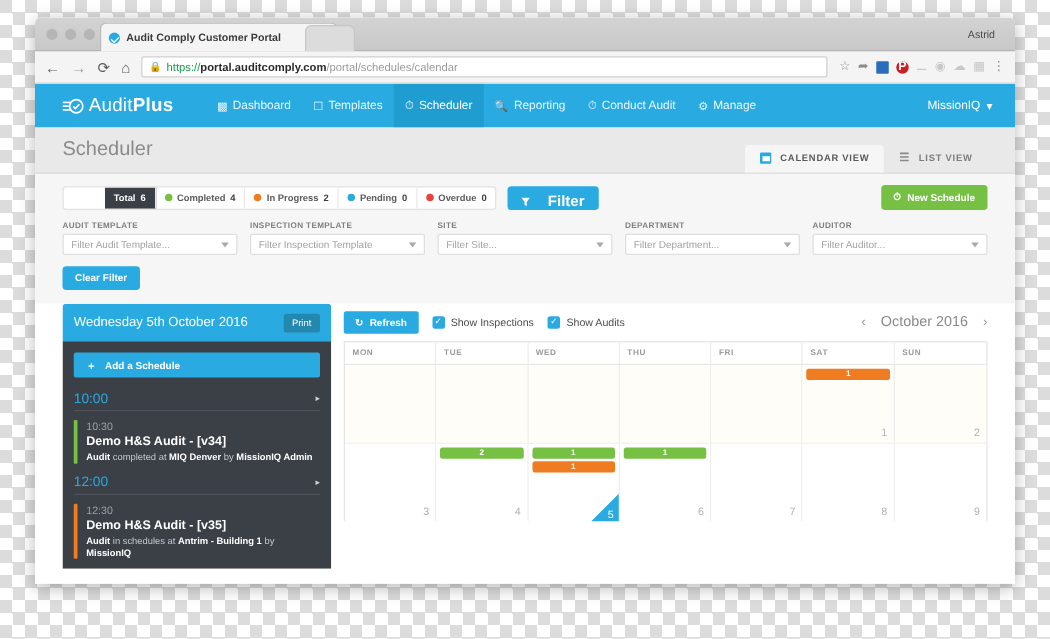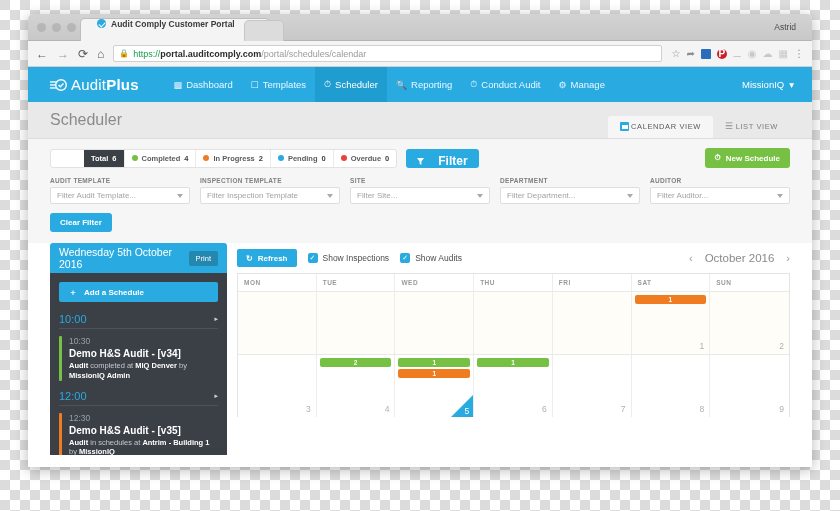--- a/index.html
+++ b/index.html
@@ -32,21 +32,21 @@
     position: relative;
     border-bottom: 1px solid #b4b4b4;
   }
   .traffic-lights { position:absolute; left:9px; top:9px; display:flex; gap:6px; }
   .traffic-lights i { width:9px; height:9px; border-radius:50%; background:#b6b6b6; display:block; }
   #browser-tab {
     position: absolute; left: 52px; top: 4px;
     height: 23px; width: 190px;
     background: #f4f4f4;
     border-radius: 5px 5px 0 0;
-    display: flex; align-items: flex-start; padding: 0 16px;
+    display: flex; align-items: center; padding: 0 6px;
     font-size: 9px; color: #3b3b3b;
     border: 1px solid #bdbdbd; border-bottom: none;
   }
   #browser-tab .favicon {
     width: 9px; height: 9px; border-radius: 50%;
     background: #29abe2; margin-right: 5px; flex: none;
     position: relative;
   }
   #browser-tab .favicon::after {
     content:""; position:absolute; left:2px; top:3px; width:5px; height:3px;
@@ -120,22 +120,22 @@
 
   
   #page-head {
     height: 37px; background: #e9e9e9;
     display: flex; align-items: flex-end; padding: 0 22px;
     position: relative; border-bottom: 1px solid #dcdcdc;
   }
   #page-title { font-size: 16px; color: #8b8b8b; font-weight: 300; padding-bottom: 9px; }
   #view-tabs { margin-left: auto; display: flex; align-items: flex-end; gap: 0; }
   .view-tab {
-    display: flex; align-items: center; gap: 2px;
-    font-size: 7.5px; font-weight: normal; letter-spacing: .6px;
+    display: flex; align-items: center; gap: 7px;
+    font-size: 7.5px; font-weight: bold; letter-spacing: .6px;
     color: #7d7d7d; padding: 6px 12px 7px;
   }
   .view-tab.active { background: #f6f6f6; color: #5a5a5a; border-radius: 3px 3px 0 0; }
   .cal-ic {
     width: 9px; height: 9px; background: #29abe2; border-radius: 1px;
     display:inline-block; position: relative;
   }
   .cal-ic::after { content:""; position:absolute; left:1.5px; top:3px; width:6px; height:4px; background:#fff; }
   .list-ic { color: #8a8a8a; font-size: 9px; }
 
@@ -190,21 +190,21 @@
     margin-top: 9px; display: inline-flex; align-items: center;
     background: #29abe2; color: #fff; font-size: 8px; font-weight: bold;
     border-radius: 3px; padding: 0 10px; height: 19px;
   }
   #filter-zone-pad { height: 11px; }
 
   
   #content { display: flex; gap: 10px; padding: 0 22px; background: #fff; }
 
   
-  #day-panel { width: 177px; flex: none; border-radius: 3px 3px 0 0; overflow: hidden; }
+  #day-panel { width: 215px; flex: none; border-radius: 3px 3px 0 0; overflow: hidden; }
   #day-panel-head {
     background: #29abe2; color: #fff;
     height: 30px; display: flex; align-items: center;
     padding: 0 9px; gap: 6px;
   }
   #day-panel-date { font-size: 10.5px; font-weight: 300; flex: 1; }
   #print-btn {
     background: #2487ae; color: #fff; font-size: 7.5px;
     border-radius: 2px; padding: 3px 7px;
   }

